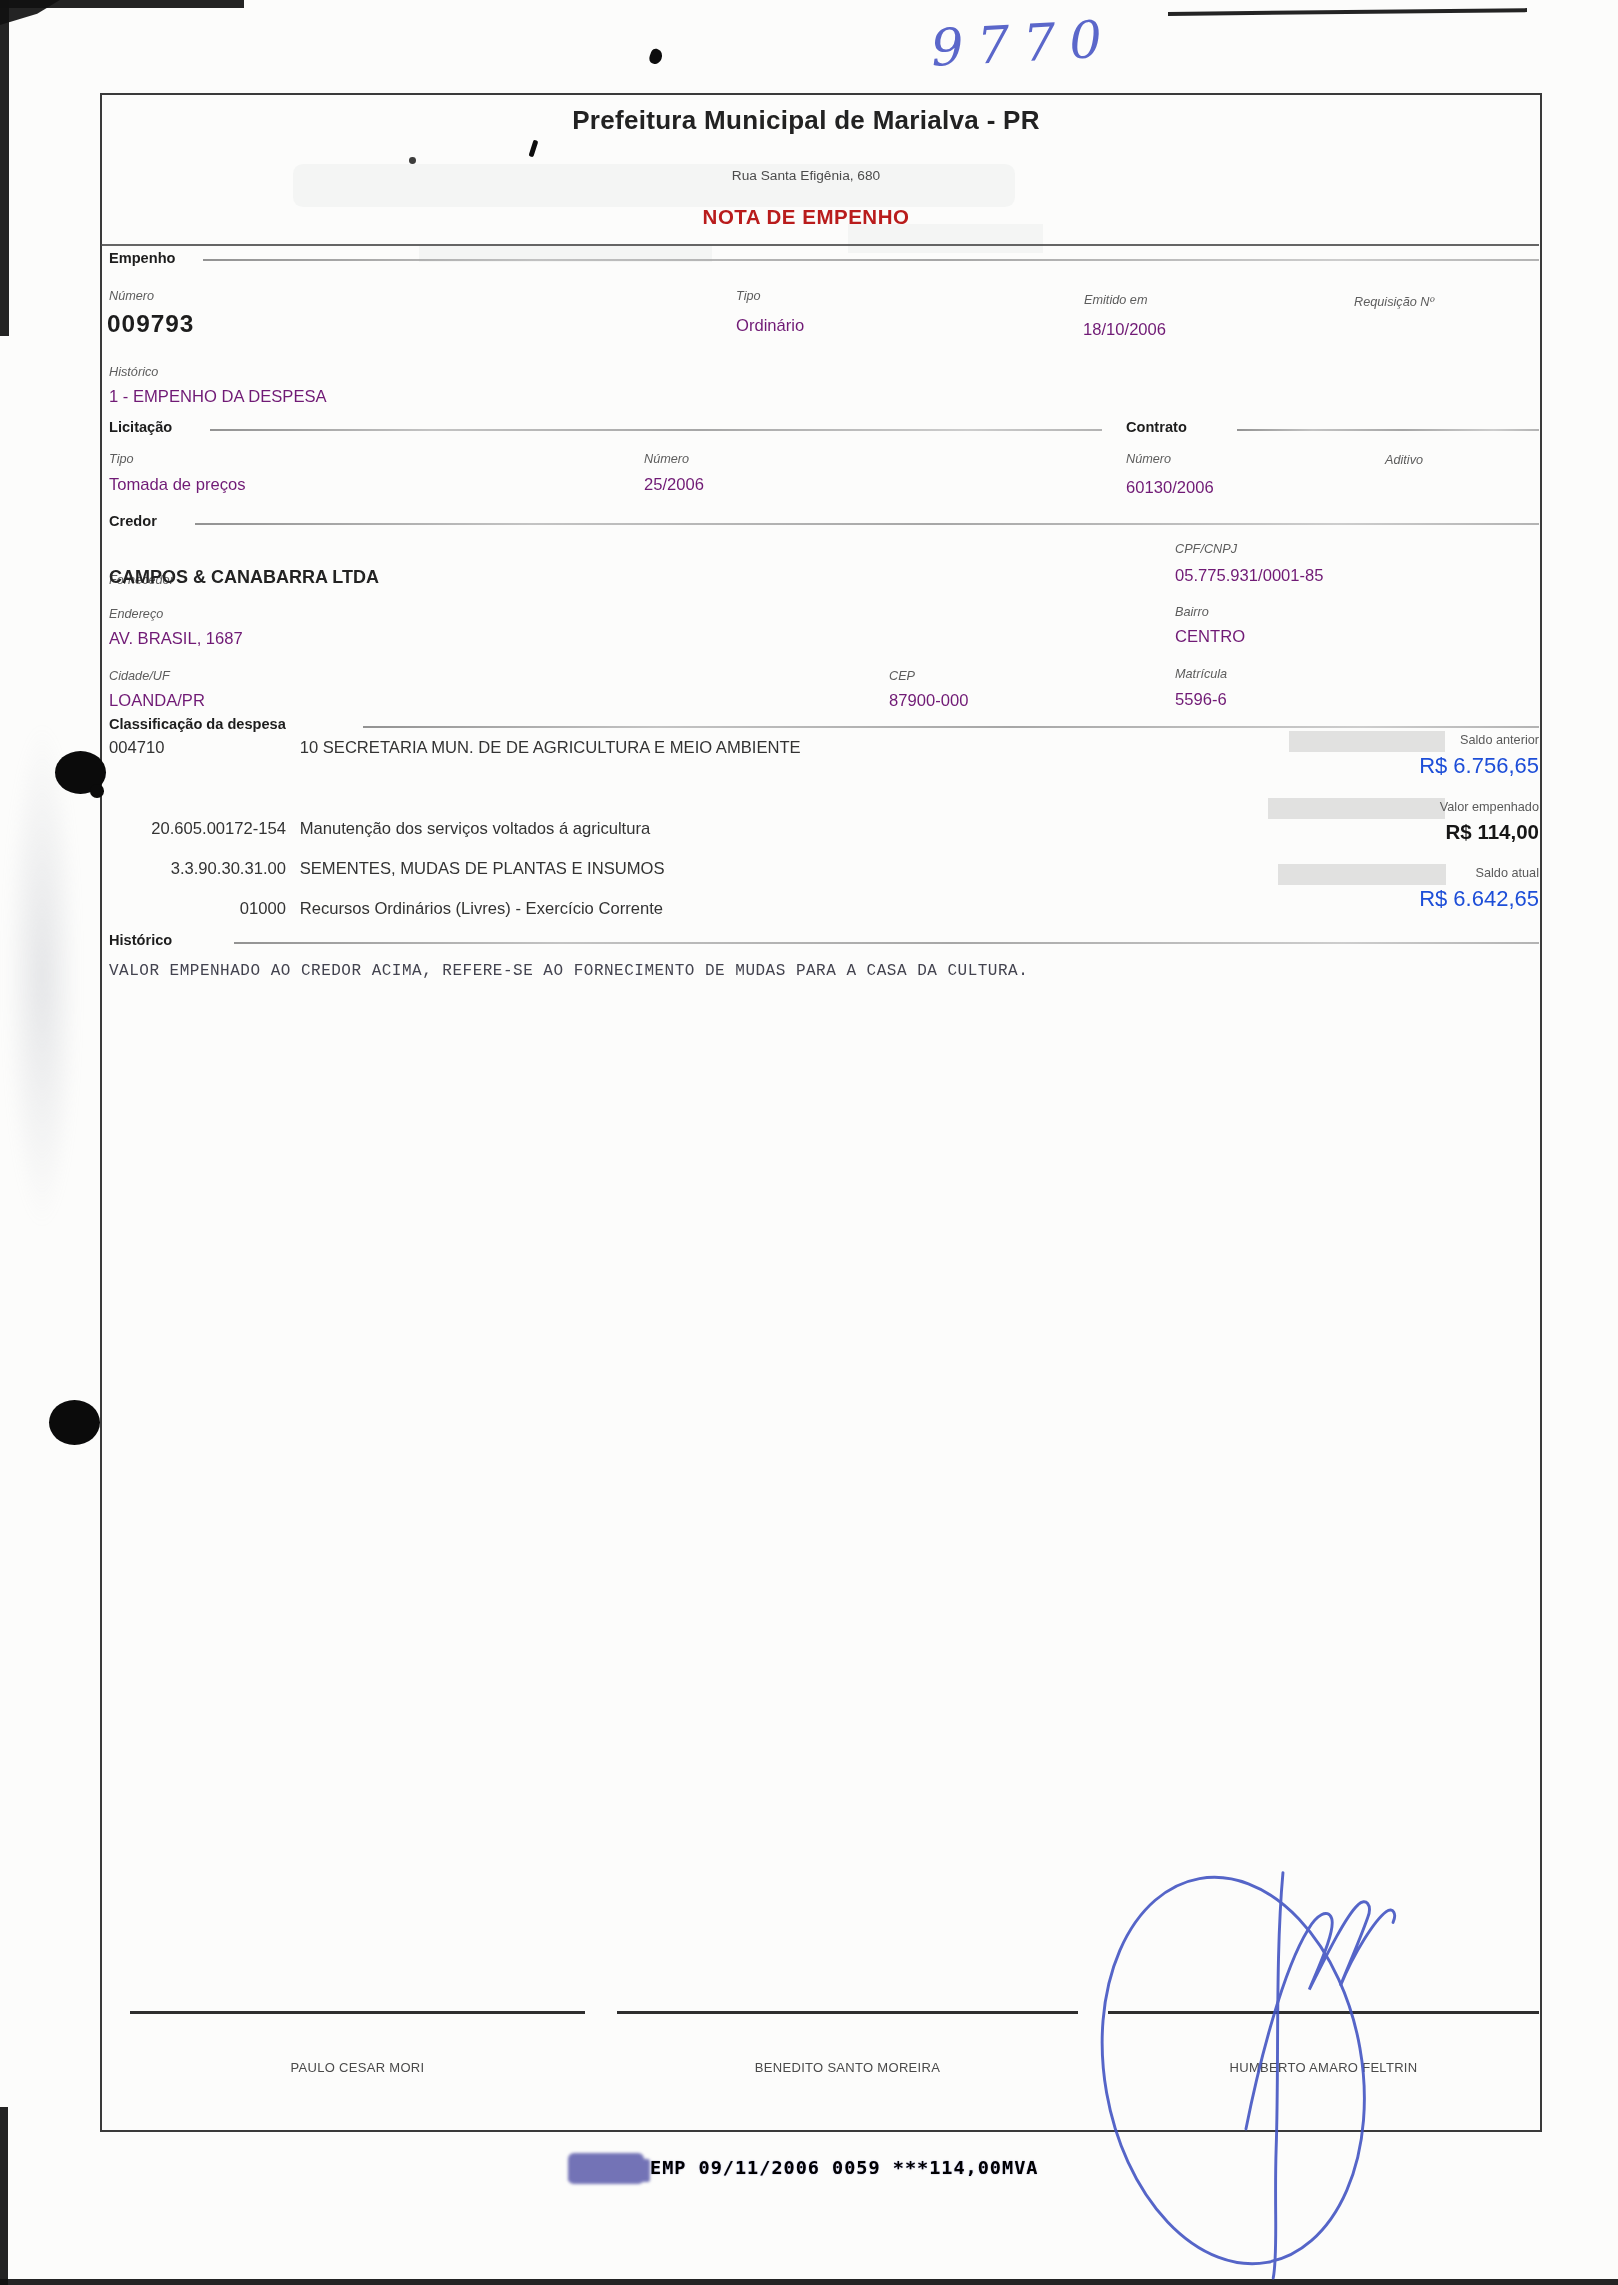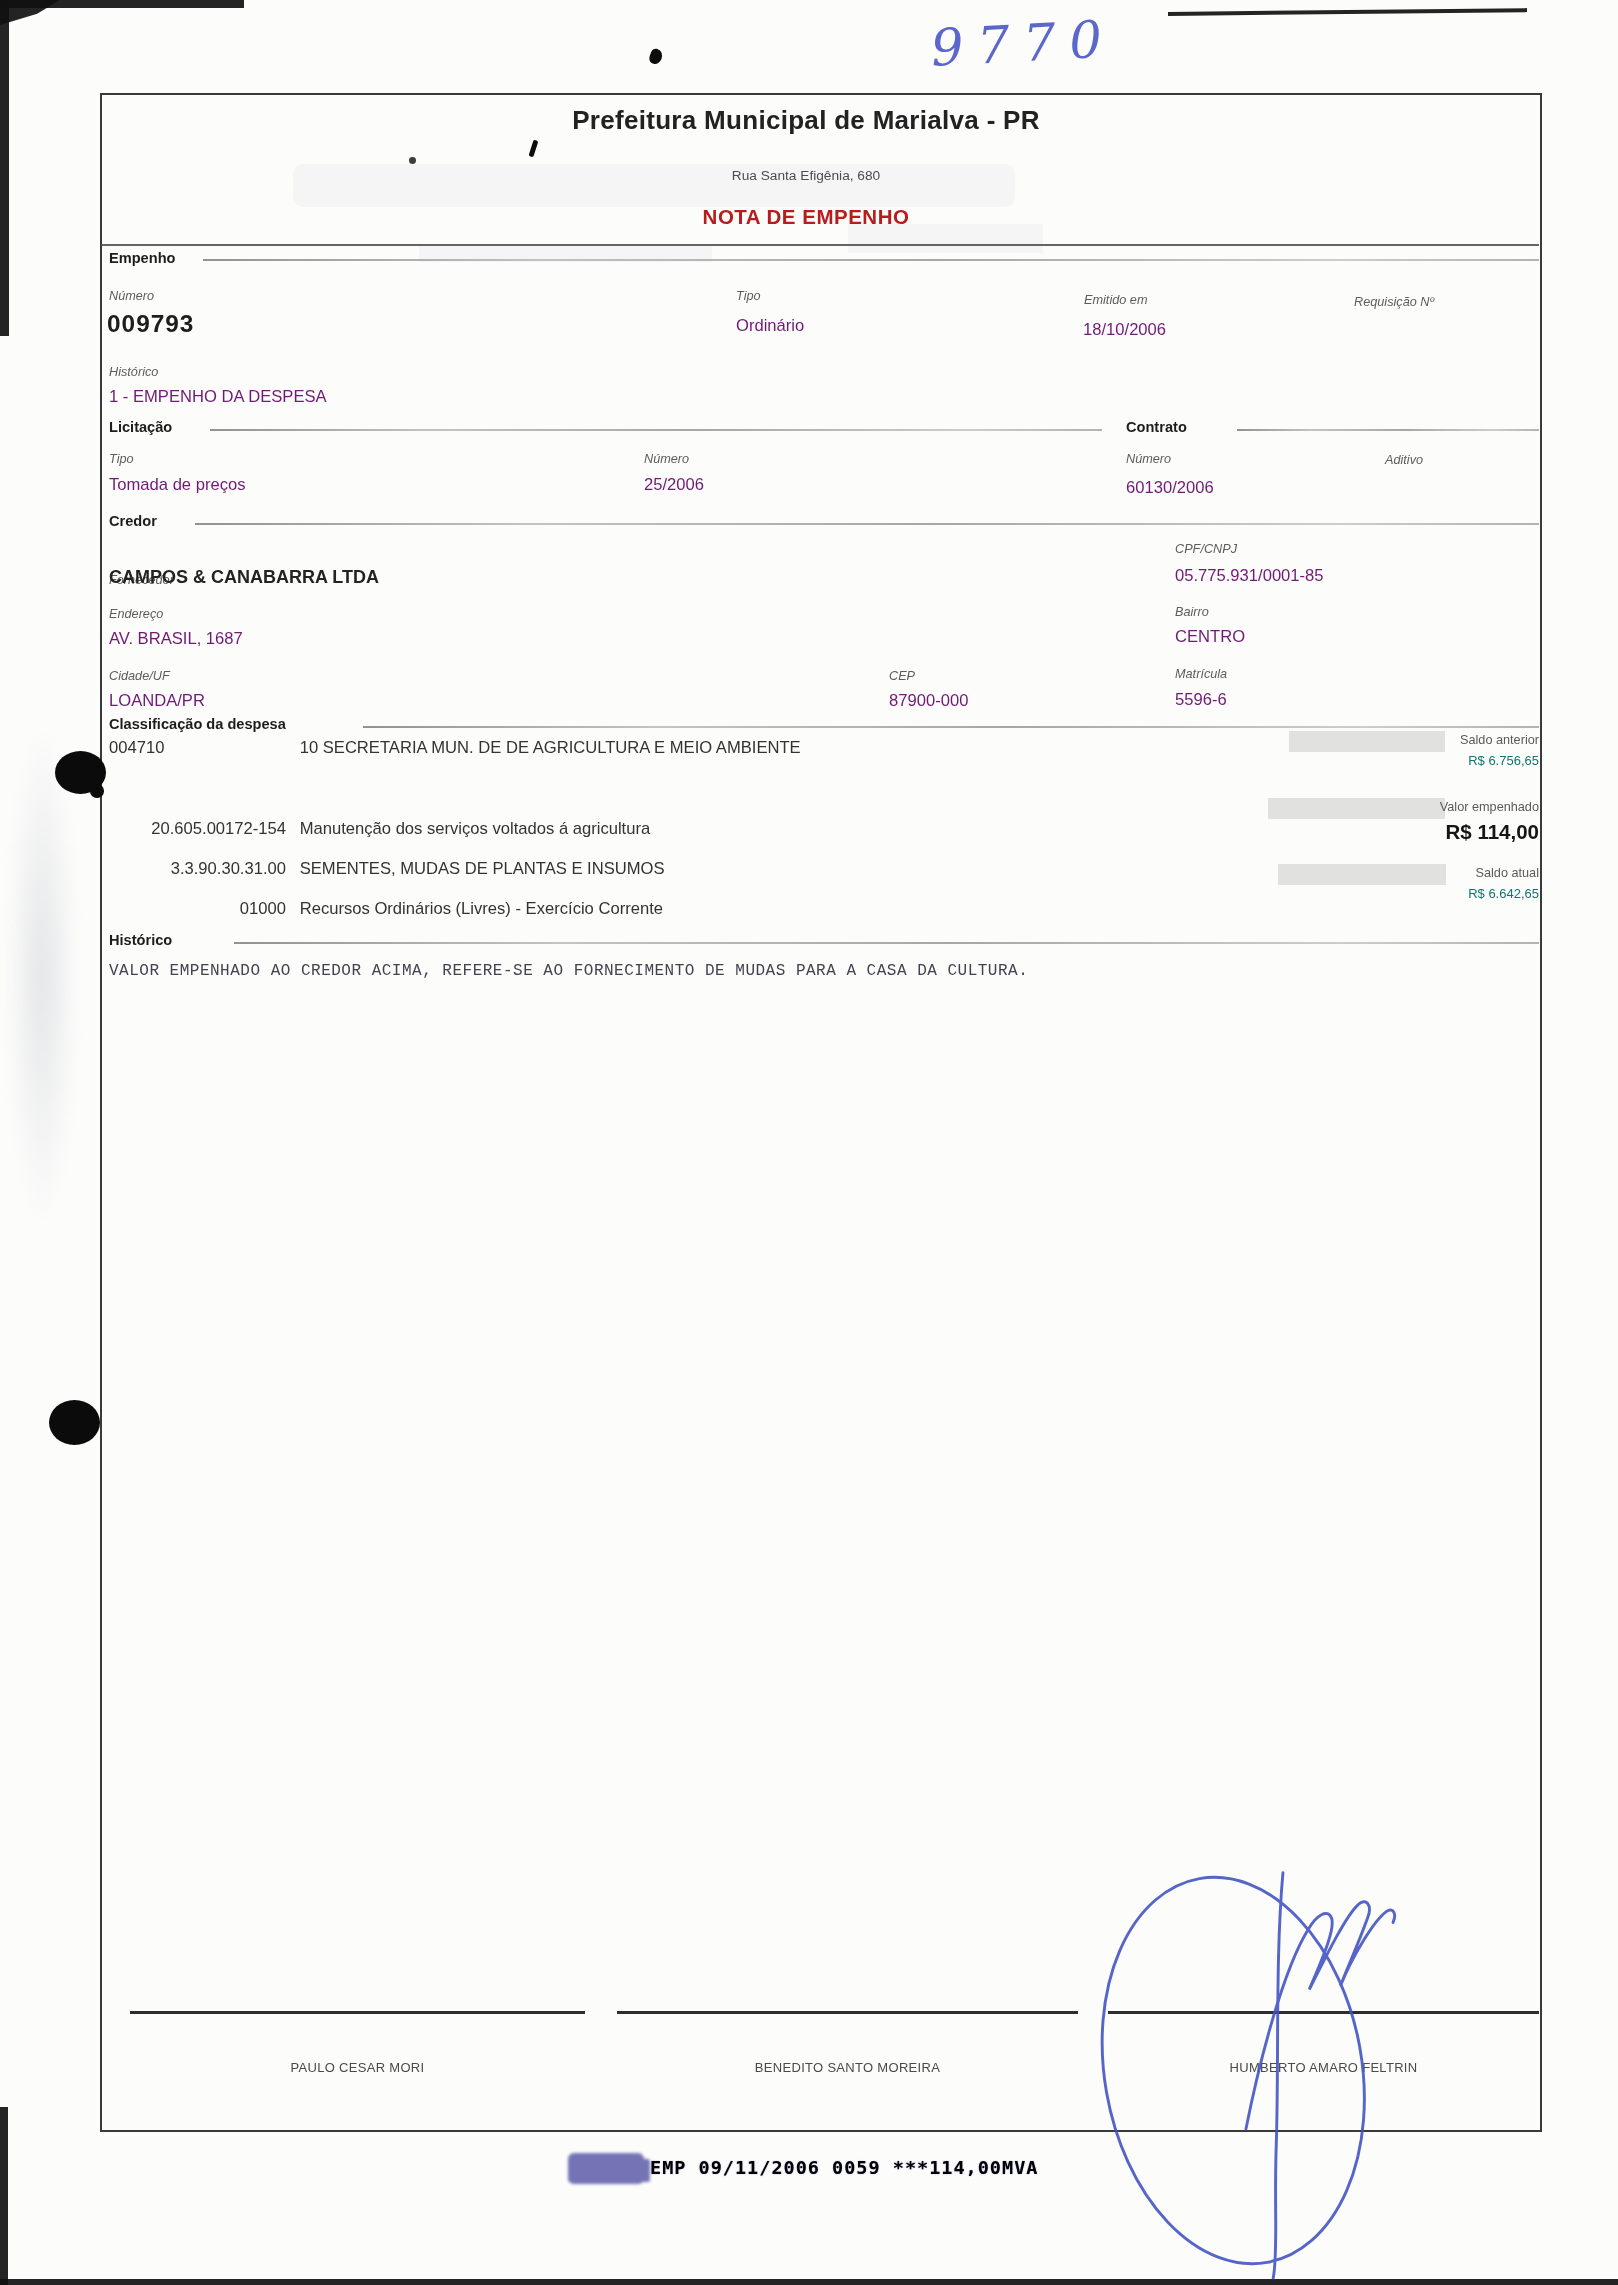--- a/index.html
+++ b/index.html
@@ -25,21 +25,21 @@
   .lbl{font-size:12.7px; font-style:italic; color:#5d5d5d;}
   .val{font-size:16.6px; color:#701a75;}
   .val-big{font-size:24.4px; font-weight:bold; color:#1d1d1d; letter-spacing:1px;}
   .val-bold{font-size:18px; font-weight:bold; color:#232323;}
   
   .cls-row{left:109px; width:1161px; font-size:16.6px; color:#333; white-space:nowrap;}
   .cls-code{display:inline-block; width:177px; text-align:right; padding-right:13.7px;}
   .cls-row.first .cls-code{text-align:left;}
   
   .money-lbl{right:80px; text-align:right; font-size:12.7px; color:#5a5a5a;}
-  .money-val{right:80px; text-align:right; font-size:13px; color:#0f766e;}
+  .money-val{right:80px; text-align:right; font-size:22px; color:#1d4ed8;}
   .money-val.bold{font-size:20.5px; font-weight:bold; color:#161616;}
   .gray-band{background:#dadada; height:20.5px; opacity:.8;}
   
   .typewriter{font-family:"Liberation Mono","DejaVu Sans Mono",monospace; font-size:16px;
               color:#43434f; letter-spacing:0.5px;}
   
   .sig-line{top:2011px; height:2.9px; background:#2e2e2e;}
   .sig-name{top:2060px; text-align:center; font-size:13px; color:#4a4a4a; letter-spacing:0.3px;}
   
   .handnum{left:931px; top:13.7px; font-family:"DejaVu Serif", serif; font-style:italic;

